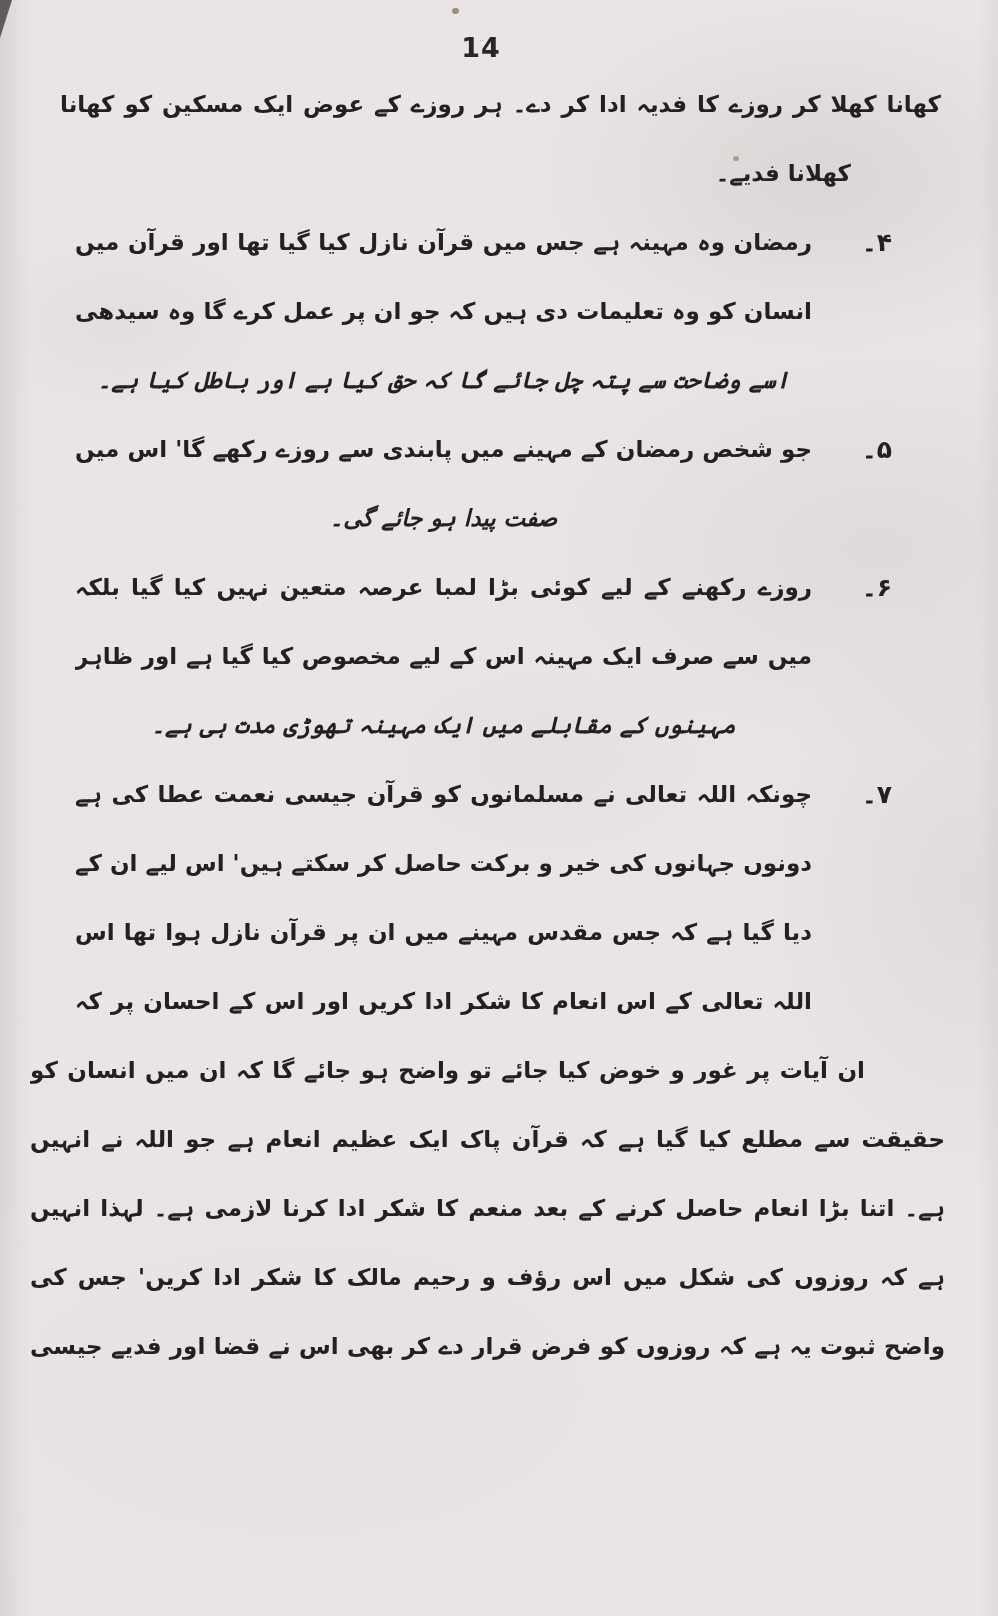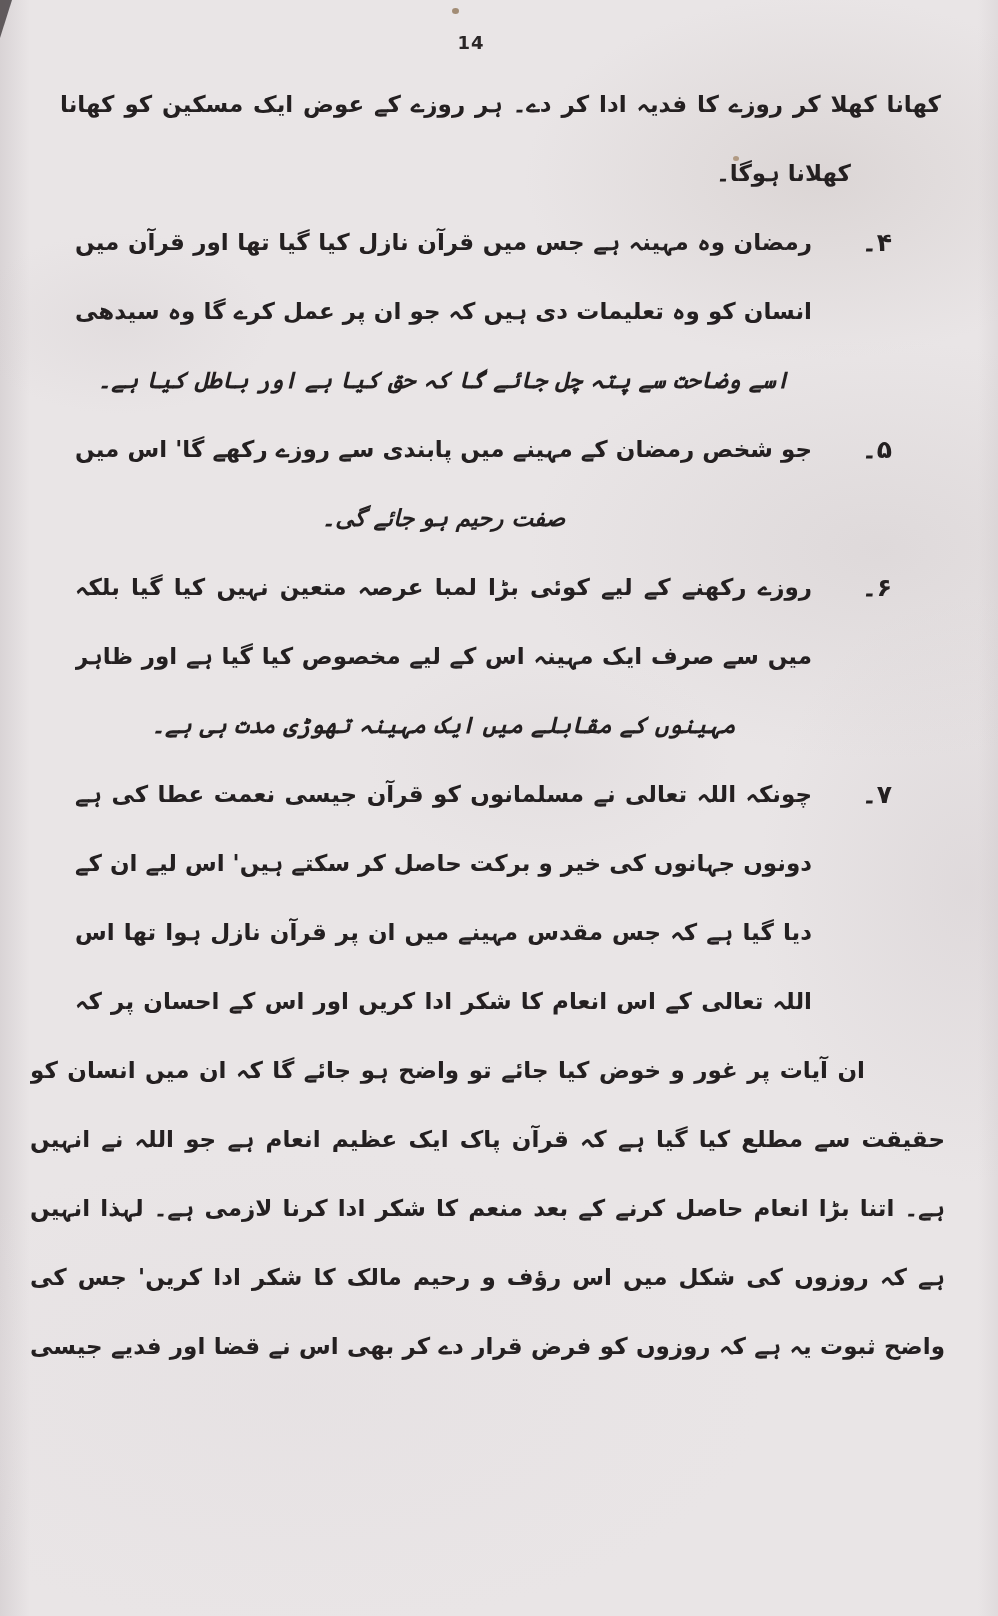--- a/index.html
+++ b/index.html
@@ -33,24 +33,24 @@
     background: #4a4446;
     clip-path: polygon(0 0, 100% 0, 65% 35%, 0 100%);
     opacity: .85;
   }
   .speck { position: absolute; border-radius: 50%; }
   .speck-a { left: 452px; top: 8px;  width: 7px; height: 6px; background: #8a6d4f; opacity: .75; }
   .speck-b { left: 733px; top: 156px; width: 6px; height: 5px; background: #9c7f5e; opacity: .7; }
 
   .page-number {
     position: absolute;
-    top: 32px; left: 441px;
+    top: 32px; left: 451px;
     width: 60px;
     text-align: center;
-    font-size: 18px;
+    font-size: 27px;
     font-weight: bold;
     letter-spacing: 1px;
     color: #2a2627;
   }
 
   .content {
     position: relative;
     padding-top: 70px;
     font-size: 23px;
     font-weight: bold;
@@ -95,34 +95,34 @@
   <div class="corner-mark"></div>
   <div class="speck speck-a"></div>
   <div class="speck speck-b"></div>
 
   <div class="page-number">14</div>
 
   <div class="content">
 
     <div class="para intro">
       <div class="line full">کھانا کھلا کر روزے کا فدیہ ادا کر دے۔ ہر روزے کے عوض ایک مسکین کو کھانا</div>
-      <div class="line endright">کھلانا ہوگا۔</div>
+      <div class="line endright">کھلانا فدیے۔</div>
     </div>
 
     <div class="item">
       <div class="marker">۴۔</div>
       <div class="line full">رمضان وہ مہینہ ہے جس میں قرآن نازل کیا گیا تھا اور قرآن میں اللہ تعالی نے</div>
       <div class="line full">انسان کو وہ تعلیمات دی ہیں کہ جو ان پر عمل کرے گا وہ سیدھی راہ لگ جائے گا اور</div>
       <div class="line center">اسے وضاحت سے پتہ چل جائے گا کہ حق کیا ہے اور باطل کیا ہے۔</div>
     </div>
 
     <div class="item">
       <div class="marker">۵۔</div>
       <div class="line full">جو شخص رمضان کے مہینے میں پابندی سے روزے رکھے گا' اس میں پرہیزگاری کی</div>
-      <div class="line center">صفت رحیم ہو جائے گی۔</div>
+      <div class="line center">صفت پیدا ہو جائے گی۔</div>
     </div>
 
     <div class="item">
       <div class="marker">۶۔</div>
       <div class="line full">روزے رکھنے کے لیے کوئی بڑا لمبا عرصہ متعین نہیں کیا گیا بلکہ سال کے بارہ مہینوں</div>
       <div class="line full">میں سے صرف ایک مہینہ اس کے لیے مخصوص کیا گیا ہے اور ظاہر ہے کہ گیارہ</div>
       <div class="line center">مہینوں کے مقابلے میں ایک مہینہ تھوڑی مدت ہی ہے۔</div>
     </div>
 
     <div class="item">

